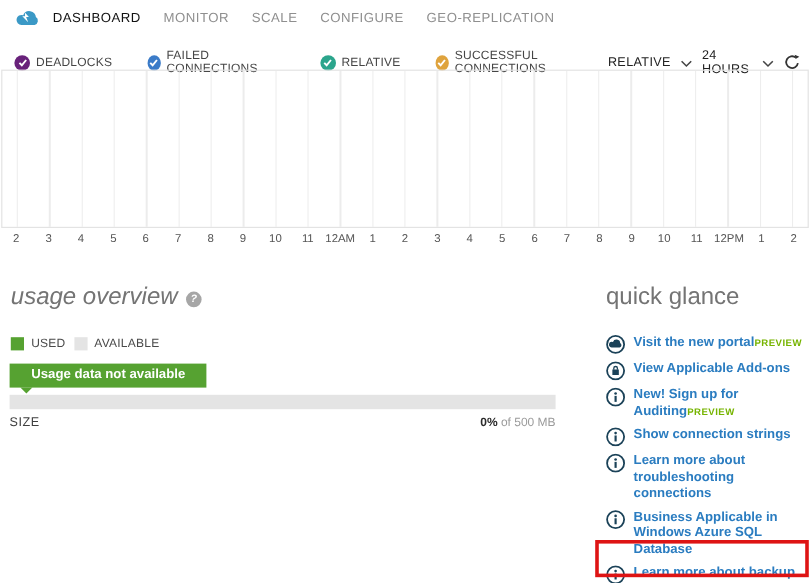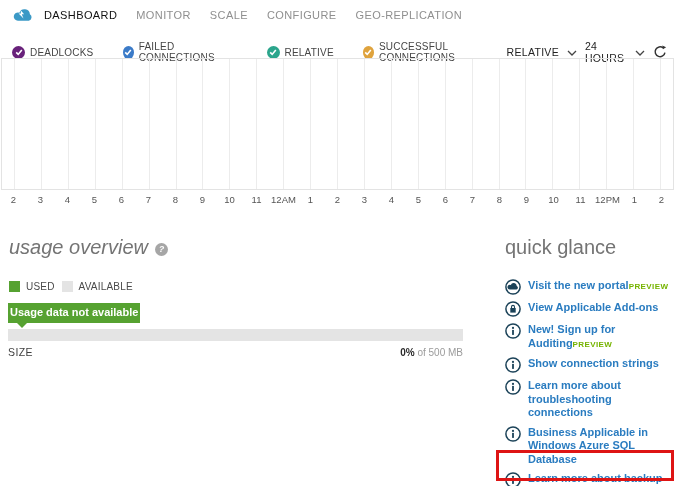--- a/index.html
+++ b/index.html
@@ -34,21 +34,21 @@
   
   .section-title { font-size:20px; color:#747474; display:flex; align-items:center; gap:7px; }
   .help-icon { width:13px; height:13px; border-radius:50%; background:#a6a6a6; color:#fff; font-size:9px; font-weight:bold; display:flex; align-items:center; justify-content:center; margin-top:3px; }
 
   
   .usage-title { position:absolute; top:236px; left:9px;font-style:italic; }
   .usage-legend { position:absolute; top:281px; left:9px; display:flex; gap:7px; align-items:center; }
   .ulegend-item { display:flex; align-items:center; gap:6px; }
   .swatch { width:11px; height:11px; display:inline-block; }
   .ulegend-label { font-size:10px; color:#4a4a4a; letter-spacing:0.2px; }
-  .usage-badge { position:absolute; top:303px; left:8px; background:#56a231; color:#fff; font-size:11px; font-weight:bold; padding:3px 2px 5px; }
+  .usage-badge { position:absolute; top:303px; left:8px; background:#56a231; color:#fff; font-size:11px; font-weight:bold; padding:3px 18px 5px; }
   .usage-badge:after { content:""; position:absolute; left:9px; top:100%; border:5px solid transparent; border-top-color:#56a231; }
   .usage-bar { position:absolute; top:329px; left:8px; width:455px; height:12px; background:#e4e4e4; }
   .size-row { position:absolute; top:346px; left:8px; width:455px; display:flex; justify-content:space-between; align-items:flex-end; }
   .size-label { font-size:10.5px; color:#3f3f3f; letter-spacing:0.4px; }
   .size-value { font-size:10px; }
   .size-pct { color:#2b2b2b; font-weight:bold; }
   .size-of { color:#9b9b9b; }
 
   
   .qg-title { position:absolute; top:236px; left:505px; }

